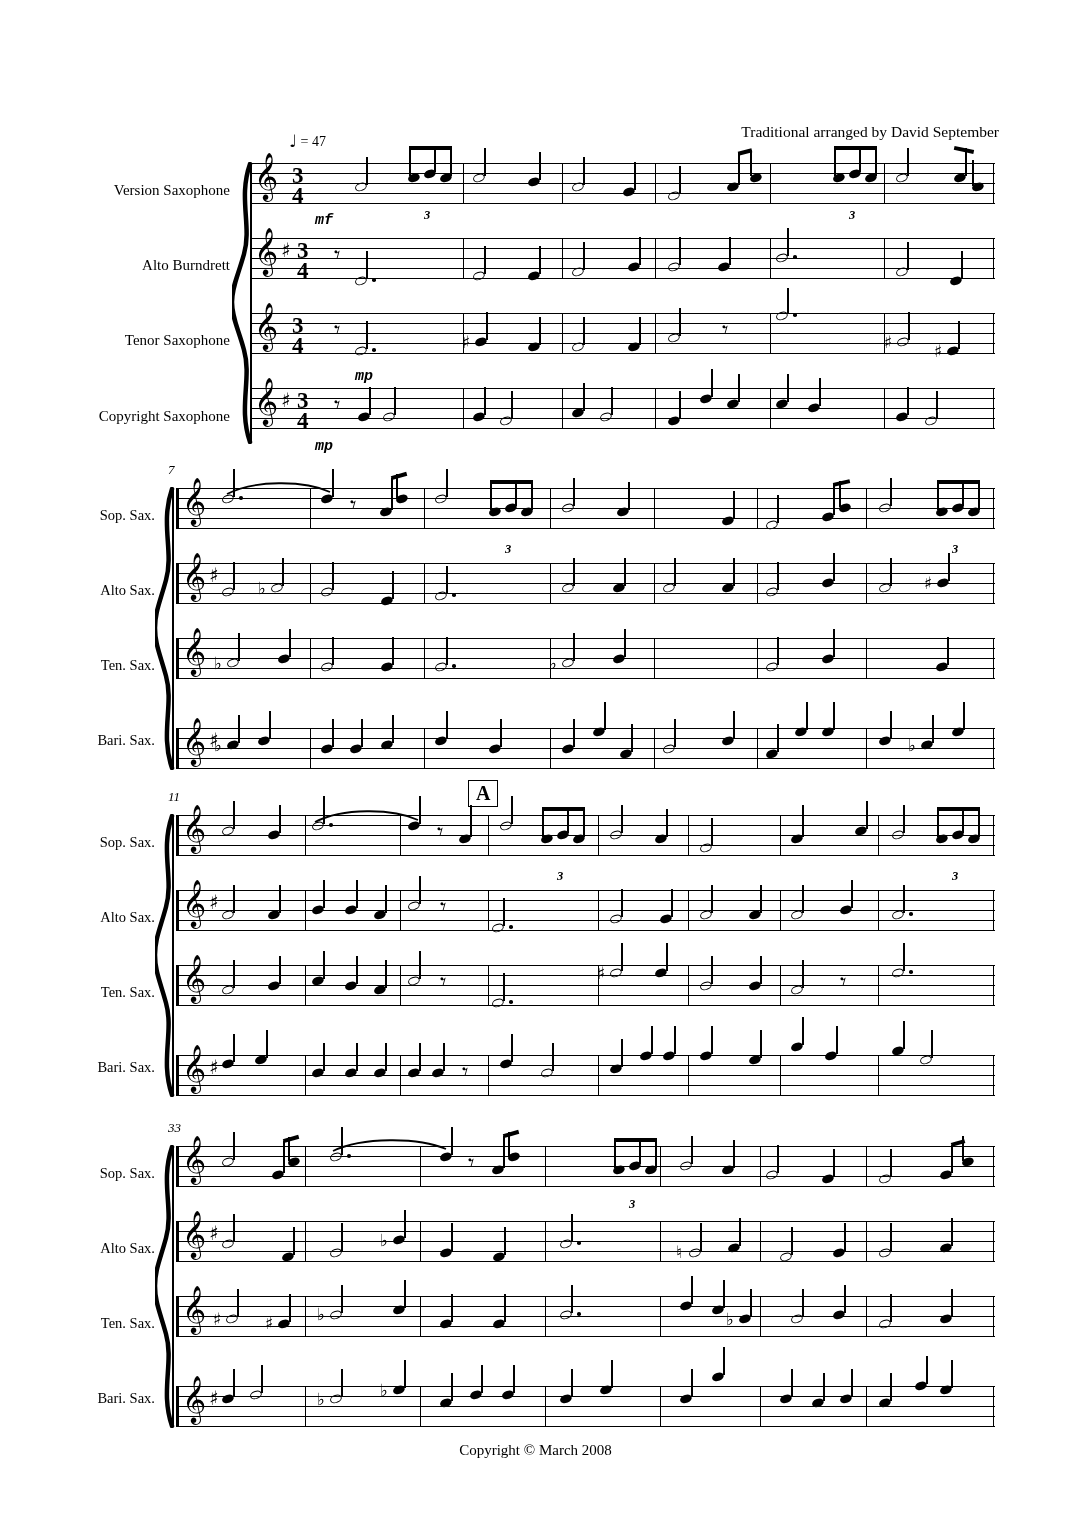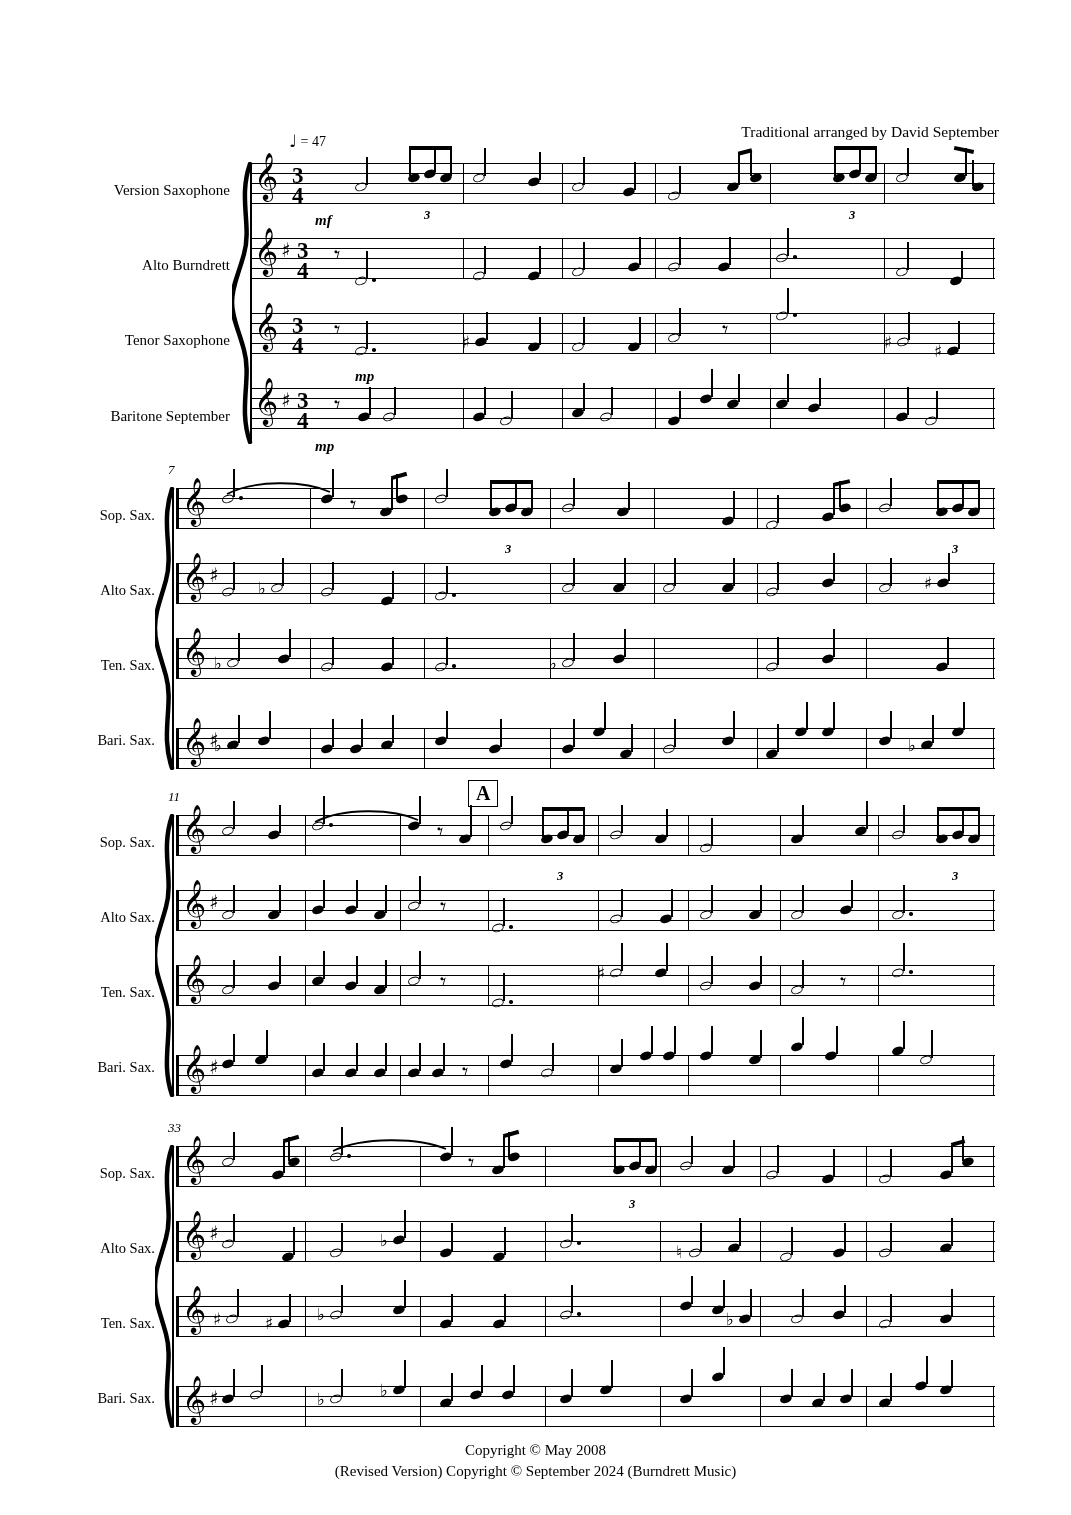--- a/index.html
+++ b/index.html
@@ -170,21 +170,21 @@
     line-height: 1;
   }
   .rest-q {
     position: absolute;
     font-family: "DejaVu Sans", sans-serif;
     font-size: 24px;
     line-height: 1;
   }
   .dyn {
     position: absolute;
-    font-family: Liberation Serif, serif;
+    font-family: Liberation Mono, monospace;
     font-style: italic;
     font-weight: bold;
     font-size: 15px;
   }
   .tripnum {
     position: absolute;
     font-family: "Liberation Serif", serif;
     font-style: italic;
     font-size: 12.5px;
     font-weight: bold;
@@ -223,21 +223,21 @@
   <div class="system">
 
     <svg class="slur" style="left:232px; top:162px;" width="24" height="282">
       <path d="M18 2 C 6 36, 20 64, 12 92 C 6 114, 0 124, 0 140 C 0 156, 6 166, 12 188 C 20 216, 6 246, 18 280" stroke="#000" stroke-width="4.5" fill="none" stroke-linecap="round"></path>
     </svg>
     <div class="sysline" style="left:250px; top:163px; height:280px;"></div>
 
     <div class="stafflabel" style="left:20px; top:182px; width:210px;">Version Saxophone</div>
     <div class="stafflabel" style="left:20px; top:257px; width:210px;">Alto Burndrett</div>
     <div class="stafflabel" style="left:20px; top:332px; width:210px;">Tenor Saxophone</div>
-    <div class="stafflabel" style="left:20px; top:408px; width:210px;">Baritone September</div>
+    <div class="stafflabel" style="left:20px; top:408px; width:210px;">Copyright Saxophone</div>
 
     <div class="staff" style="left:250px; top:163px; width:745px;"></div>
     <div class="staff" style="left:250px; top:238px; width:745px;"></div>
     <div class="staff" style="left:250px; top:313px; width:745px;"></div>
     <div class="staff" style="left:250px; top:388px; width:745px;"></div>
 
     <div class="gl clef" style="left:254px; top:156px;">𝄞</div>
     <div class="gl clef" style="left:254px; top:231px;">𝄞</div>
     <div class="gl clef" style="left:254px; top:306px;">𝄞</div>
     <div class="gl clef" style="left:254px; top:381px;">𝄞</div>
@@ -1110,16 +1110,15 @@
     <div class="stem" style="left:851px; top:1369px; height:28px;"></div>
 
     <div class="nh" style="left:879px; top:1399px;"></div>
     <div class="stem" style="left:890px; top:1373px; height:28px;"></div>
     <div class="nh" style="left:915px; top:1382px;"></div>
     <div class="stem" style="left:926px; top:1356px; height:28px;"></div>
     <div class="nh" style="left:940px; top:1386px;"></div>
     <div class="stem" style="left:951px; top:1360px; height:28px;"></div>
   </div>
 
-  <div class="footer l1">Copyright © May 2008</div>
-  <div class="footer l2">(Revised Version) Copyright © September 2024 (Burndrett Music)</div>
+  <div class="footer l1">Copyright © March 2008</div>
 
 </div>
 
 </body></html>

